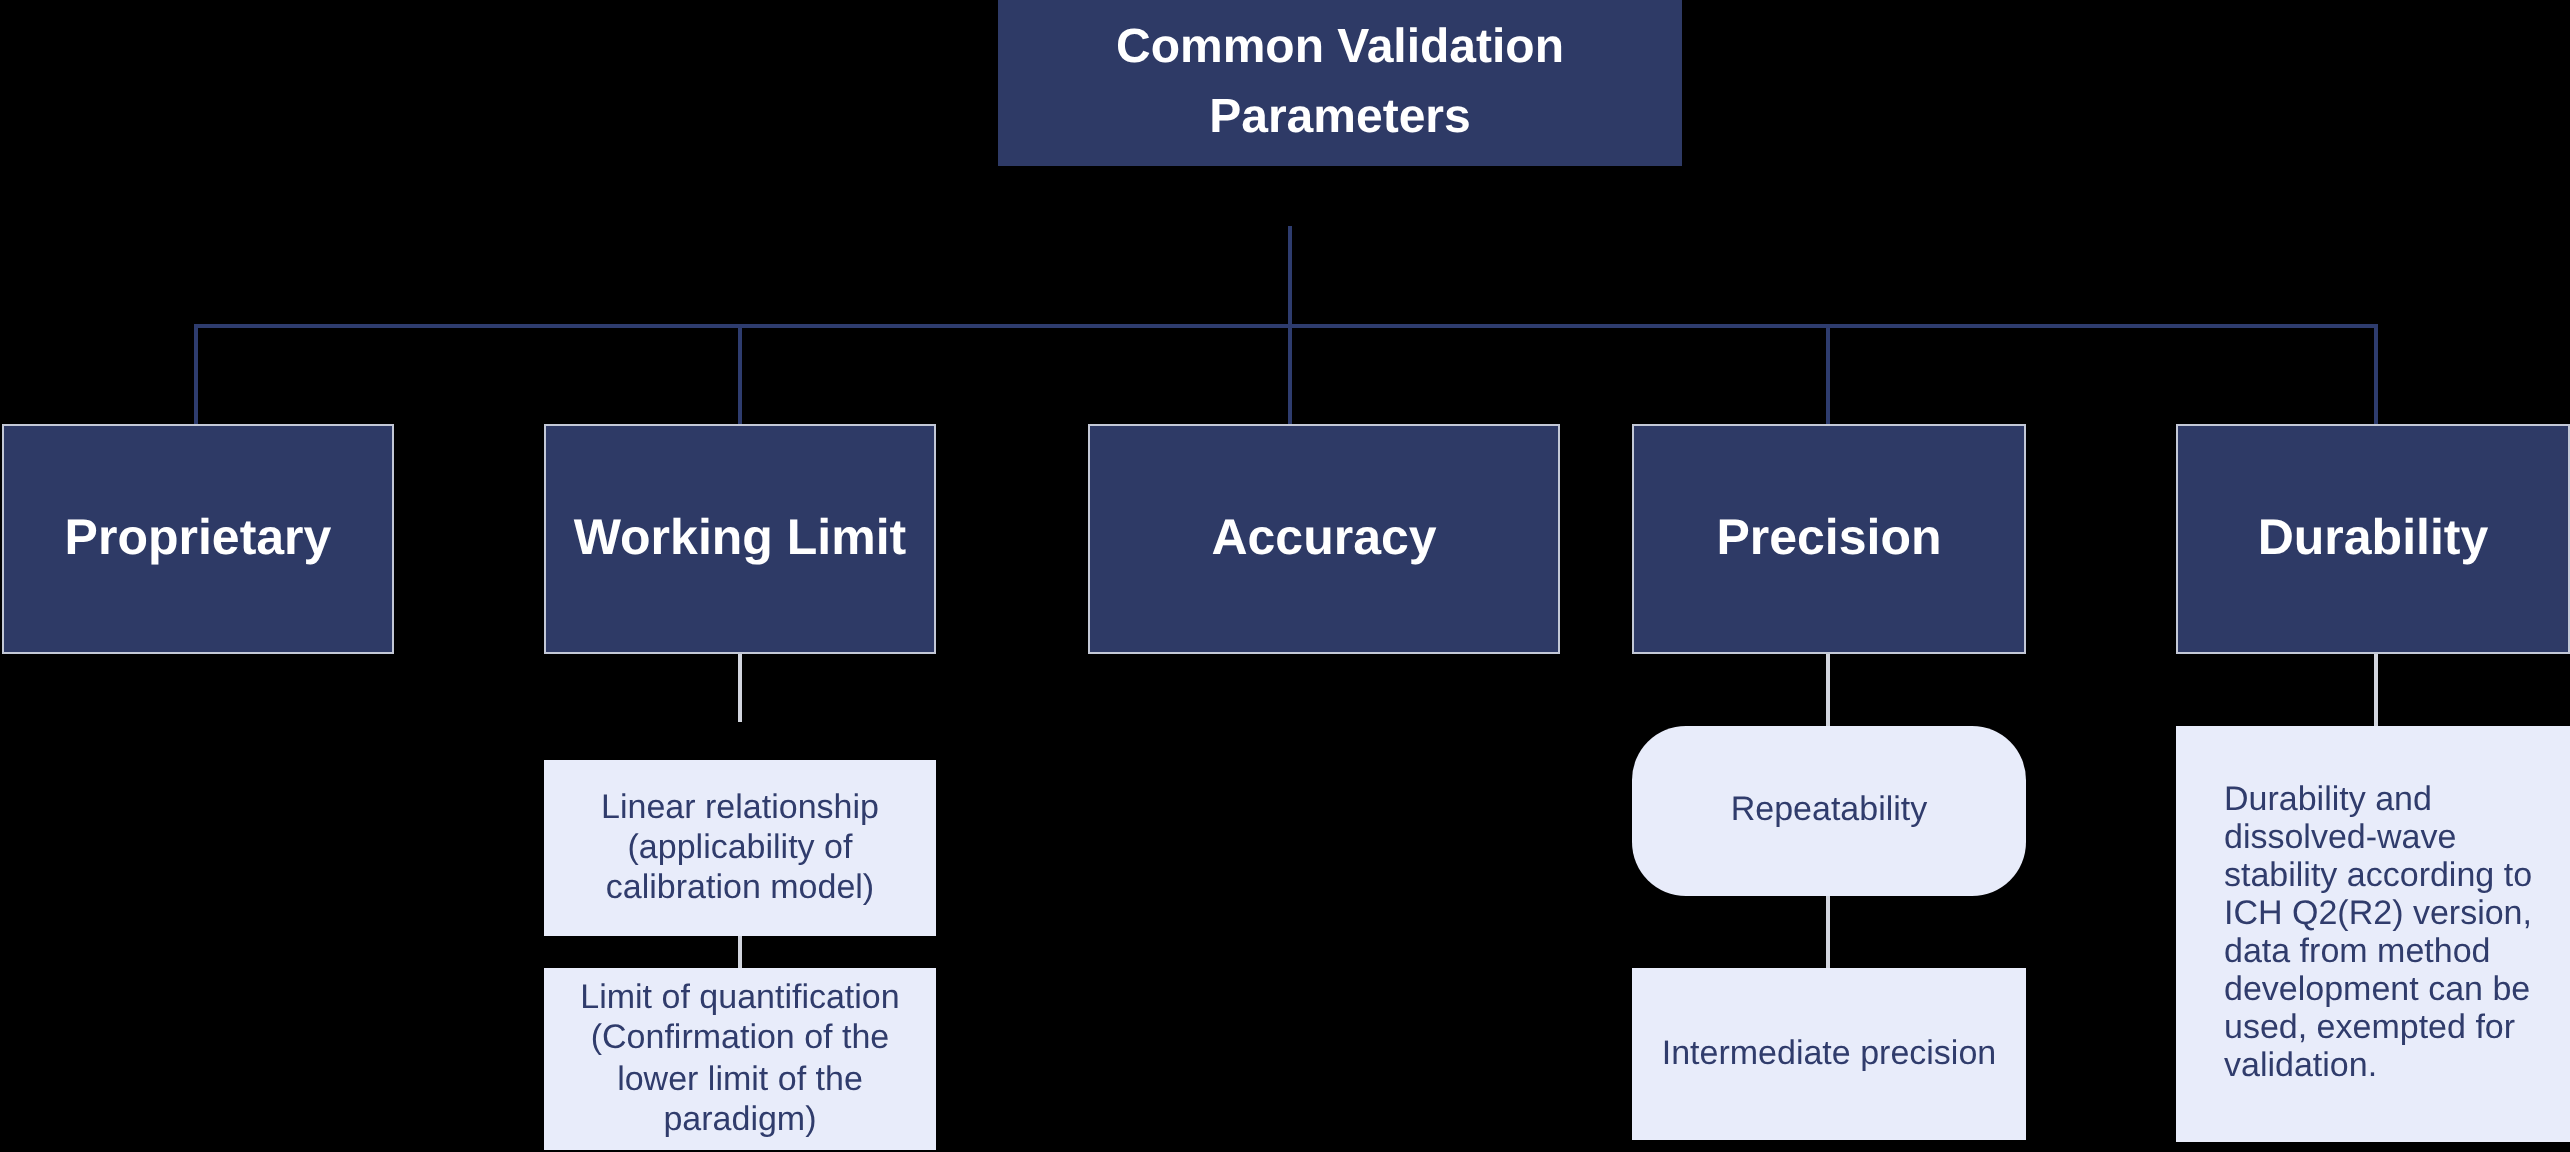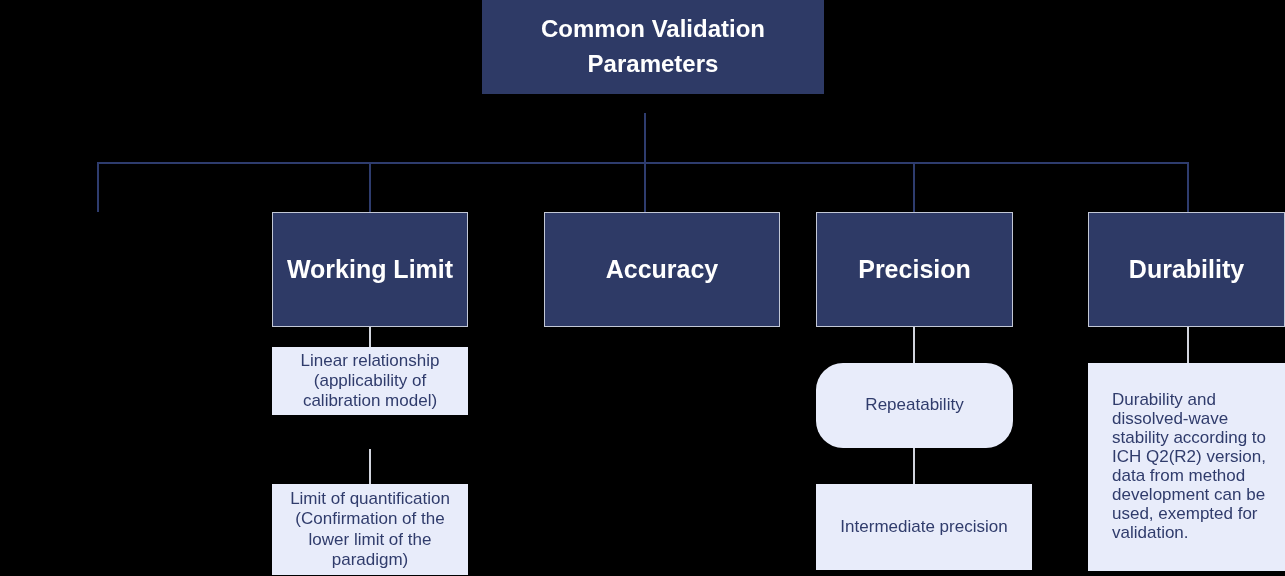--- a/index.html
+++ b/index.html
@@ -59,31 +59,31 @@
     position: absolute;
   }
   .cline.tree {
     background: var(--tree-line, #2E3C6E);
   }
   .cline.leafline {
     background: var(--leaf-line, #D2D5DE);
   }
 
   
-  #root-node        { left: 482px; top: 0;     width: 342px; height: 94px; }
+  #root-node        { left: 499px; top: 0;     width: 342px; height: 83px; }
   #node-proprietary { left: 1px;   top: 212px; width: 196px; height: 115px; }
   #node-working     { left: 272px; top: 212px; width: 196px; height: 115px; }
   #node-accuracy    { left: 544px; top: 212px; width: 236px; height: 115px; }
   #node-precision   { left: 816px; top: 212px; width: 197px; height: 115px; }
   #node-durability  { left: 1088px;top: 212px; width: 197px; height: 115px; }
 
-  #leaf-linear       { left: 272px; top: 347px; width: 196px; height: 68px; }
+  #leaf-linear       { left: 272px; top: 380px; width: 196px; height: 88px; }
   #leaf-limit        { left: 272px; top: 484px; width: 196px; height: 91px; }
   #leaf-repeat       { left: 816px; top: 363px; width: 197px; height: 85px; border-radius: 27px; }
-  #leaf-intermediate { left: 816px; top: 484px; width: 216px; height: 86px; }
+  #leaf-intermediate { left: 816px; top: 484px; width: 197px; height: 86px; }
   #leaf-durability   { left: 1088px;top: 363px; width: 198px; height: 208px; }
 
   #line-root-v   { left: 644px; top: 113px; width: 2px; height: 50px; }
   #line-h        { left: 97px;  top: 162px; width: 1092px; height: 2px; }
   #line-drop-1   { left: 97px;  top: 163px; width: 2px; height: 49px; }
   #line-drop-2   { left: 369px; top: 163px; width: 2px; height: 49px; }
   #line-drop-3   { left: 644px; top: 163px; width: 2px; height: 49px; }
   #line-drop-4   { left: 913px; top: 163px; width: 2px; height: 49px; }
   #line-drop-5   { left: 1187px;top: 163px; width: 2px; height: 49px; }
 
@@ -103,20 +103,23 @@
   </div>
 
   <div class="cline tree" id="line-root-v"></div>
   <div class="cline tree" id="line-h"></div>
   <div class="cline tree" id="line-drop-1"></div>
   <div class="cline tree" id="line-drop-2"></div>
   <div class="cline tree" id="line-drop-3"></div>
   <div class="cline tree" id="line-drop-4"></div>
   <div class="cline tree" id="line-drop-5"></div>
 
+  <div class="node" id="node-proprietary">
+    <span>Proprietary</span>
+  </div>
   <div class="node" id="node-working">
     <span>Working Limit</span>
   </div>
   <div class="node" id="node-accuracy">
     <span>Accuracy</span>
   </div>
   <div class="node" id="node-precision">
     <span>Precision</span>
   </div>
   <div class="node" id="node-durability">

